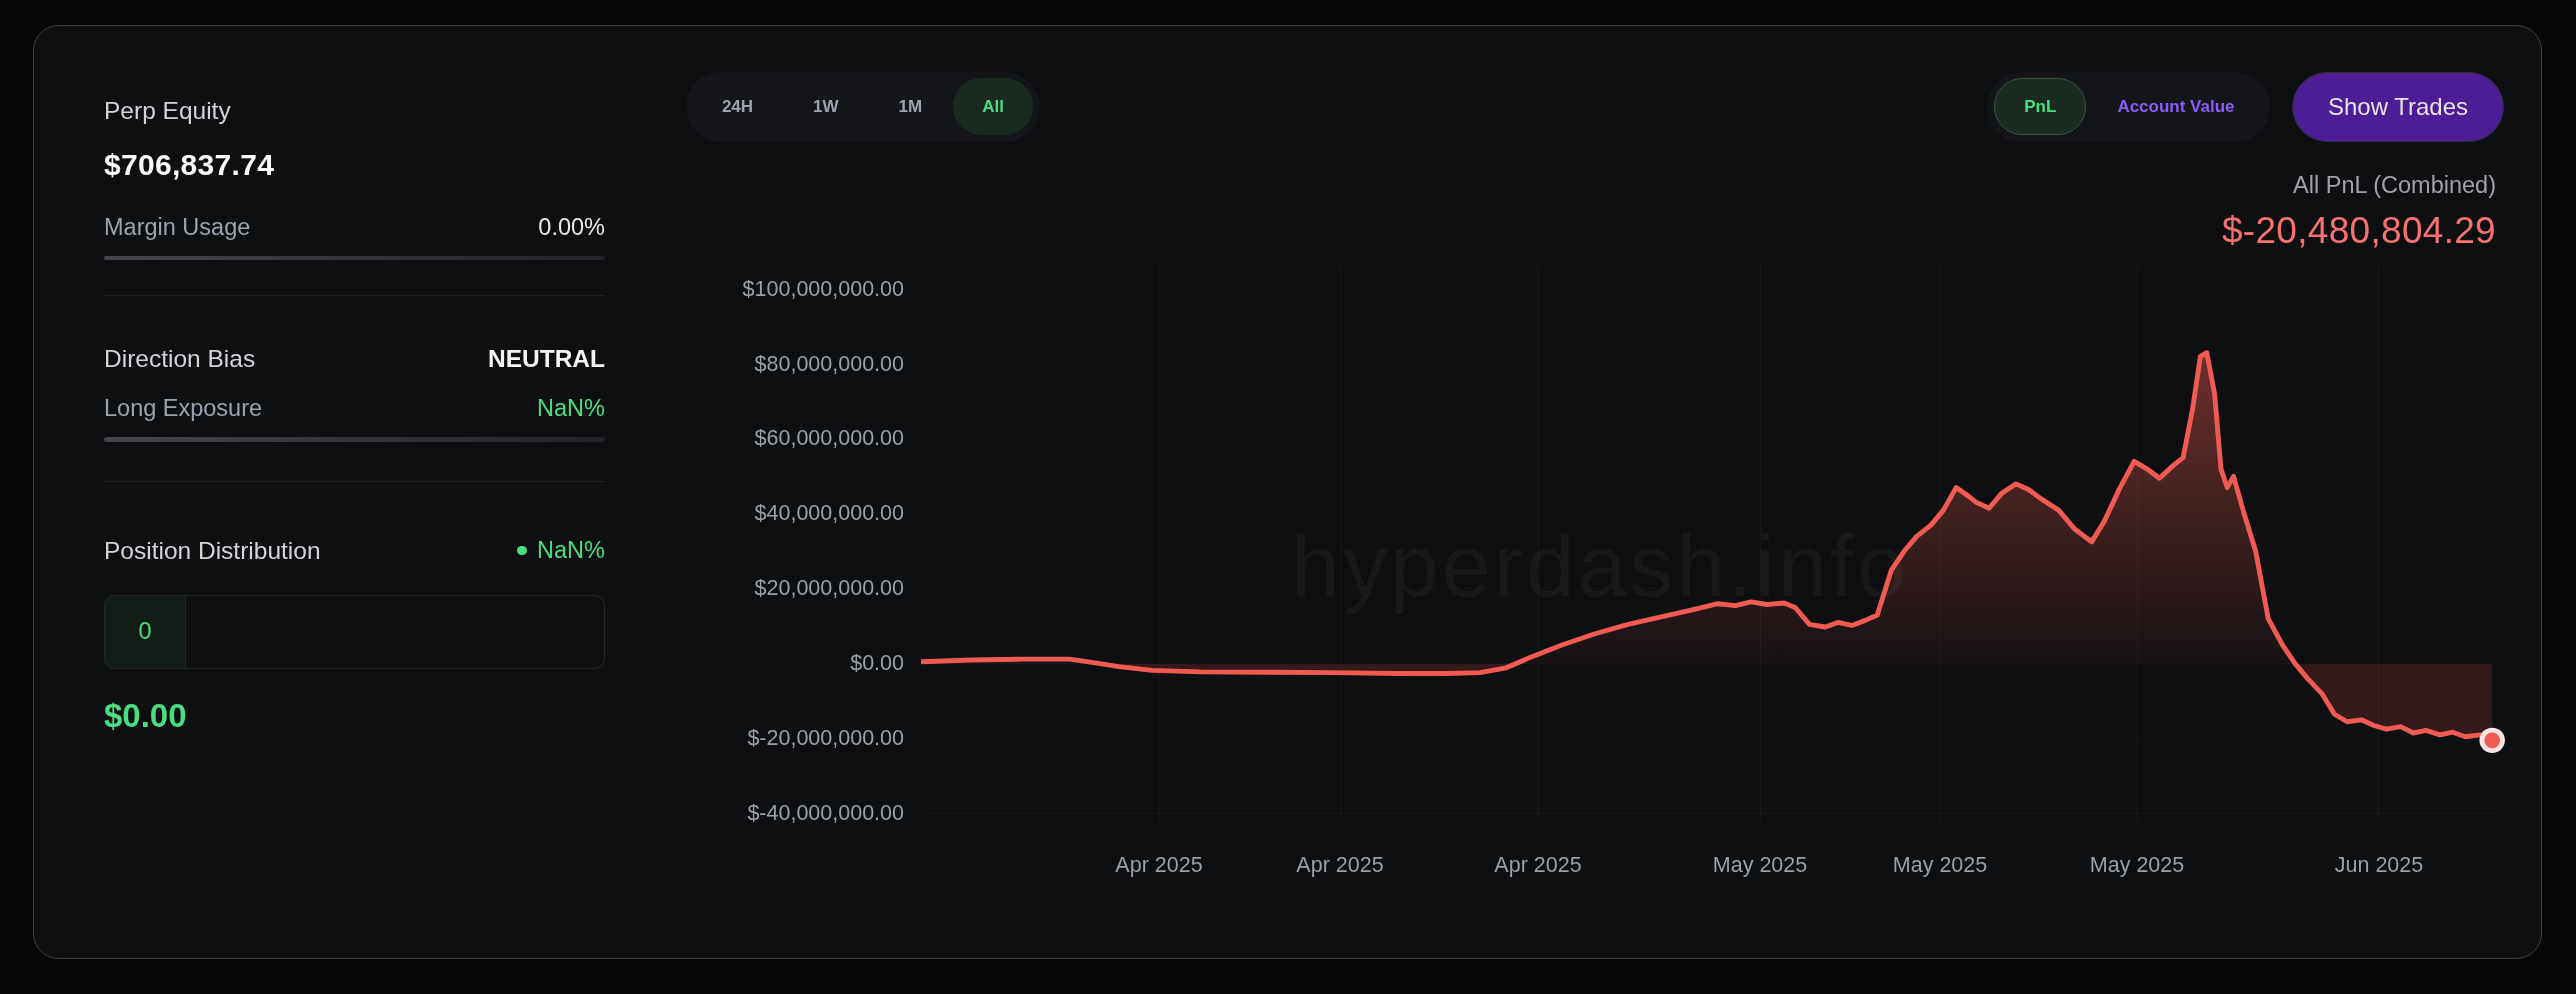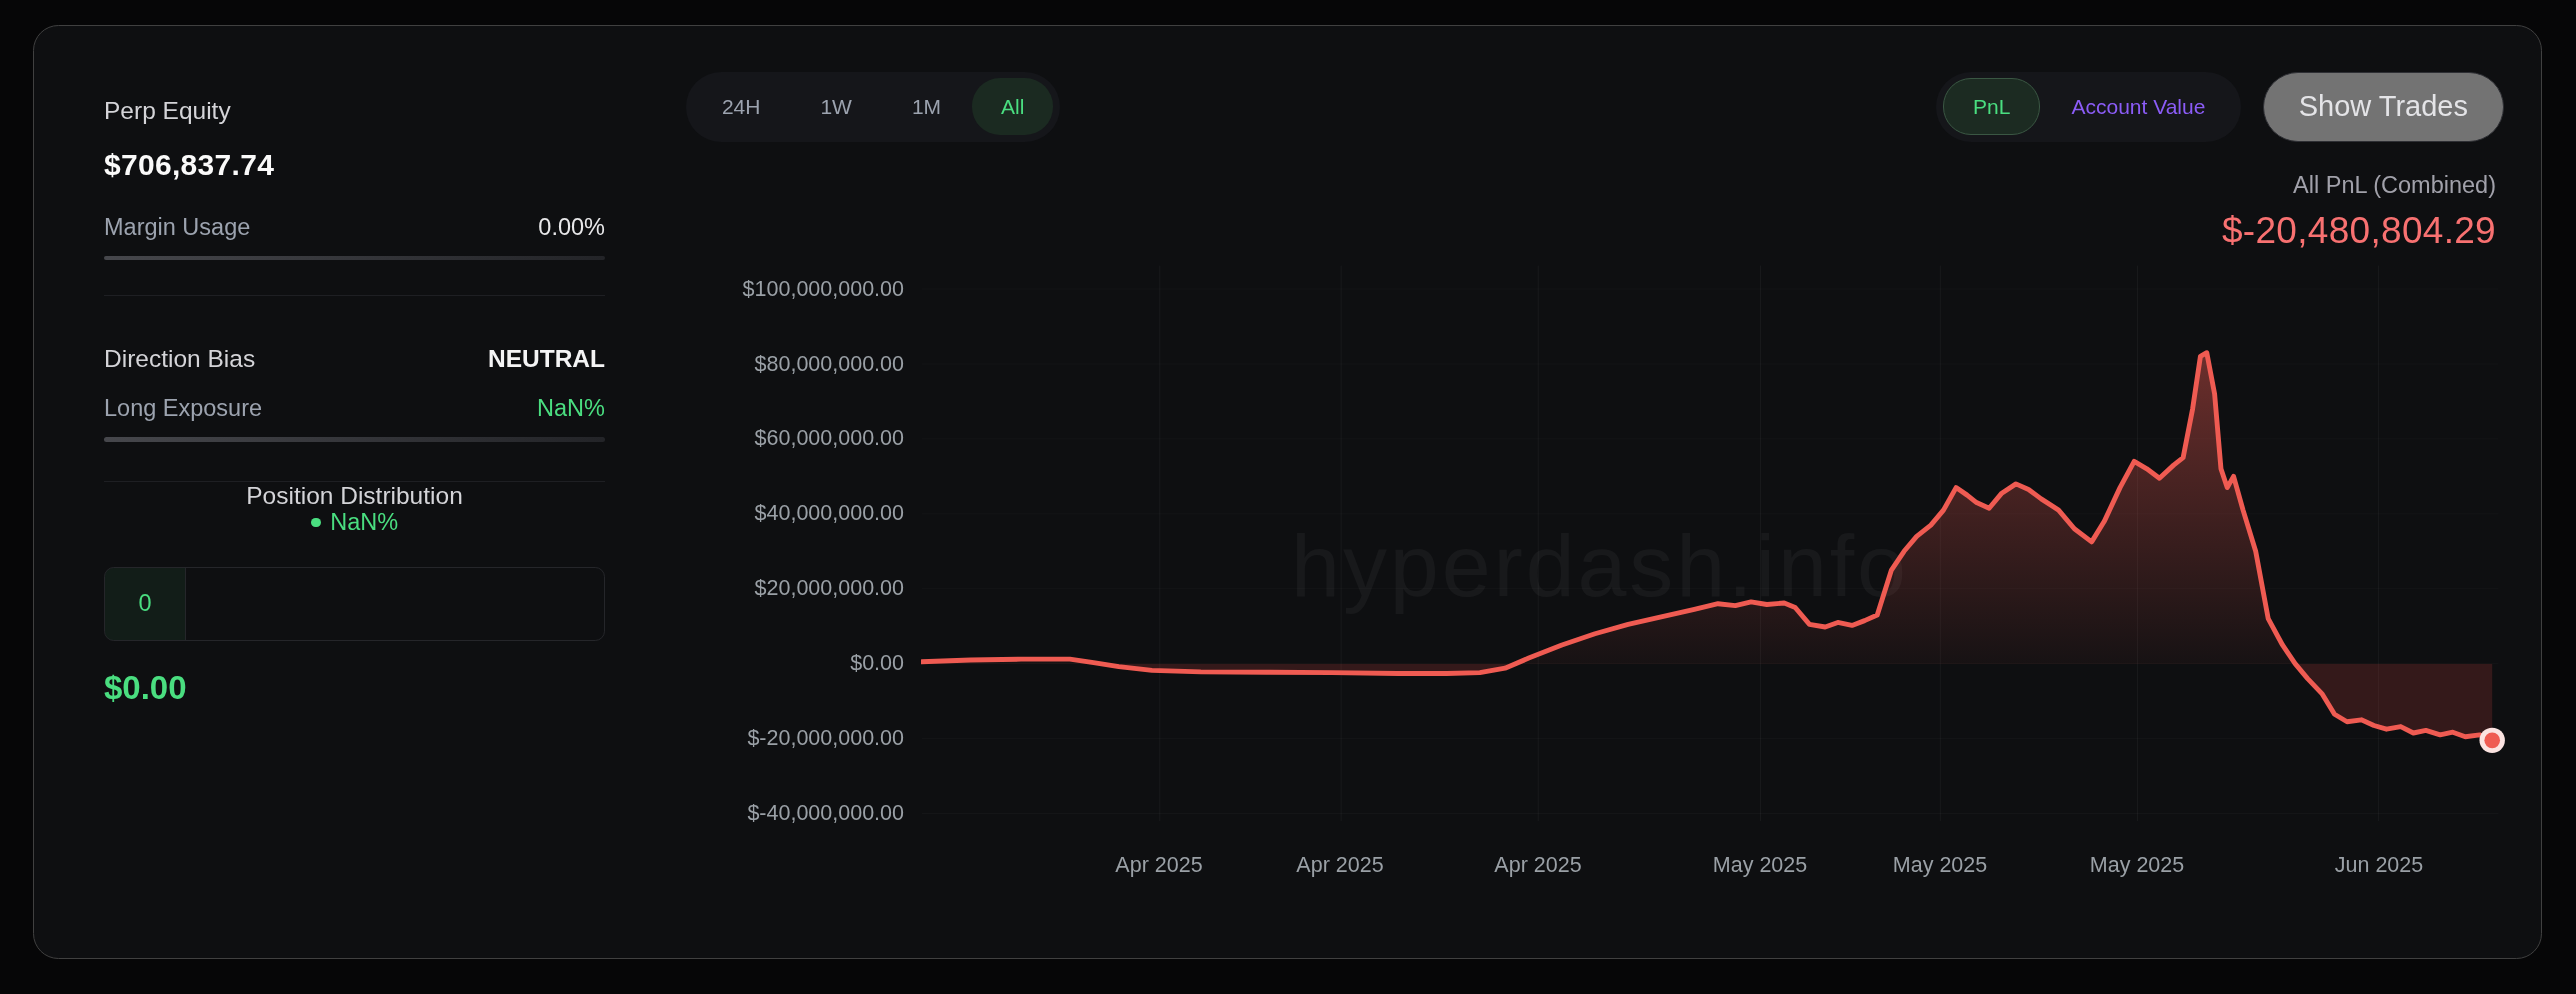--- a/index.html
+++ b/index.html
@@ -21,43 +21,44 @@
   .pe-value{margin-top:23.5px;font-size:30px;line-height:35px;font-weight:600;color:#fafafa;letter-spacing:0.3px;}
   .sub-row{margin-top:33px;display:flex;justify-content:space-between;align-items:center;font-size:23.5px;line-height:25.4px;color:#9ca3af;}
   .sub-row .val{color:#e8e8ea;}
   .sub-row .val.green{color:#4ade80;}
   .track{margin-top:15.7px;height:4.9px;border-radius:2.9px;background:linear-gradient(to right,#46474c,#232428);}
   .divider{margin-top:35px;height:1px;background:#1e1f23;}
   .divider.d2{margin-top:39px;}
   .main-row{display:flex;justify-content:space-between;align-items:center;font-size:24.5px;line-height:27px;color:#d4d4d8;}
   .main-row.bias{margin-top:49px;}
   .main-row .val{color:#f4f4f5;font-weight:600;}
-  .main-row.posdist{flex-direction:column;}
+  .main-row.posdist{margin-top:55px;}
   .pd-right{display:flex;align-items:center;gap:9.8px;font-size:23.5px;color:#4ade80;}
   .dot{width:9.8px;height:9.8px;border-radius:50%;background:#4ade80;display:inline-block;}
   .pd-box{margin-top:31px;height:74px;border:1px solid #25262a;border-radius:9.8px;box-sizing:border-box;display:flex;overflow:hidden;}
   .pd-cell{width:80px;background:rgba(74,222,128,0.07);border-right:1px solid #25262a;display:flex;align-items:center;justify-content:center;font-size:23.5px;color:#4ade80;}
   .upnl-row{margin-top:94px;}
   .roe{display:flex;align-items:center;gap:7.8px;font-size:23.5px;color:#4ade80;font-weight:400;}
   .upnl-value{margin-top:29px;font-size:33px;line-height:35px;font-weight:600;color:#4ade80;}
 
   
   .toolbar-left{position:absolute;top:46px;left:652px;}
   .toolbar-right{position:absolute;top:46px;right:37px;display:flex;gap:21.5px;align-items:center;}
   .seg{display:inline-flex;align-items:center;background:#15161a;border-radius:35px;padding:6.9px;gap:2px;height:70px;box-sizing:border-box;}
   .seg-btn{
     height:57px;border:none;background:transparent;color:#9ca3af;
-    font-size:21px;font-family:inherit;padding:0 29px;border-radius:28px;cursor:pointer;box-sizing:border-box;
+    font-size:17px;font-family:inherit;padding:0 29px;border-radius:28px;cursor:pointer;box-sizing:border-box;
     white-space:nowrap;
+    font-weight:bold;
   }
   .seg-btn.selected{background:#1b2a21;color:#4ade80;}
   .seg-btn.selected.outlined{border:1px solid #3a5743;background:#1c2b22;}
   .show-trades{
-    height:70px;border-radius:35px;border:1px solid #2e2f34;background:#737373;
-    color:#e4e4e7;font-size:29px;font-family:inherit;padding:0 35px;cursor:pointer;white-space:nowrap;
+    height:70px;border-radius:35px;border:1px solid #2e2f34;background:#4c1d95;
+    color:#e4e4e7;font-size:24px;font-family:inherit;padding:0 35px;cursor:pointer;white-space:nowrap;
   }
 
   
   .chart-header{position:absolute;top:147px;right:45px;text-align:right;}
   .chart-header .t{font-size:23.5px;color:#a1a1aa;line-height:25.4px;}
   .chart-header .v{margin-top:11.7px;font-size:37px;line-height:41px;color:#f87171;font-weight:500;letter-spacing:0.3px;}
   .watermark{
     position:absolute;left:1566px;top:489px;transform:translateX(-50%);
     font-size:88px;font-weight:500;letter-spacing:2.9px;color:rgba(255,255,255,0.045);
     white-space:nowrap;pointer-events:none;

